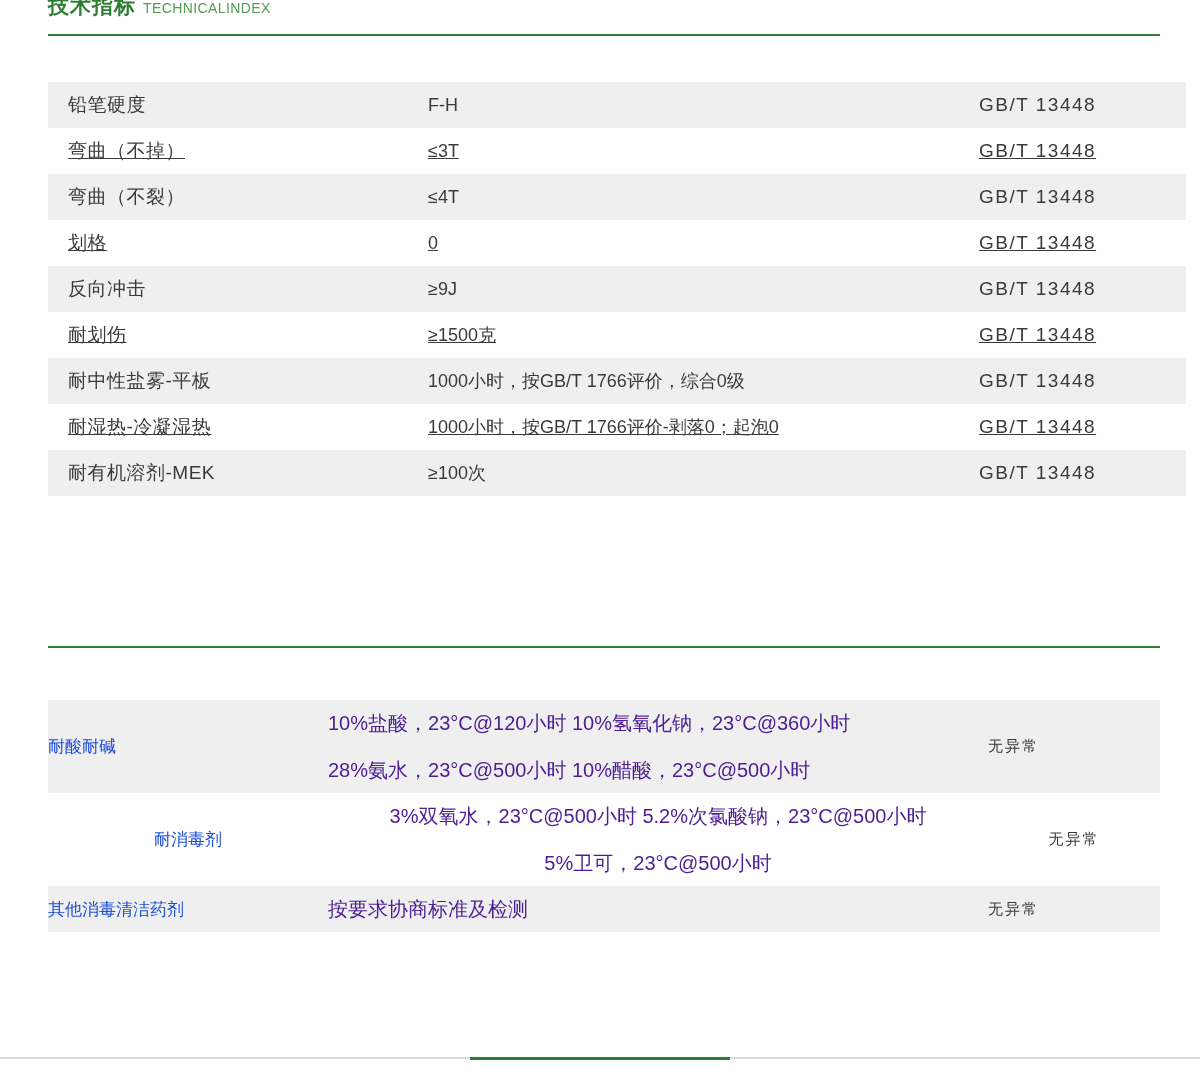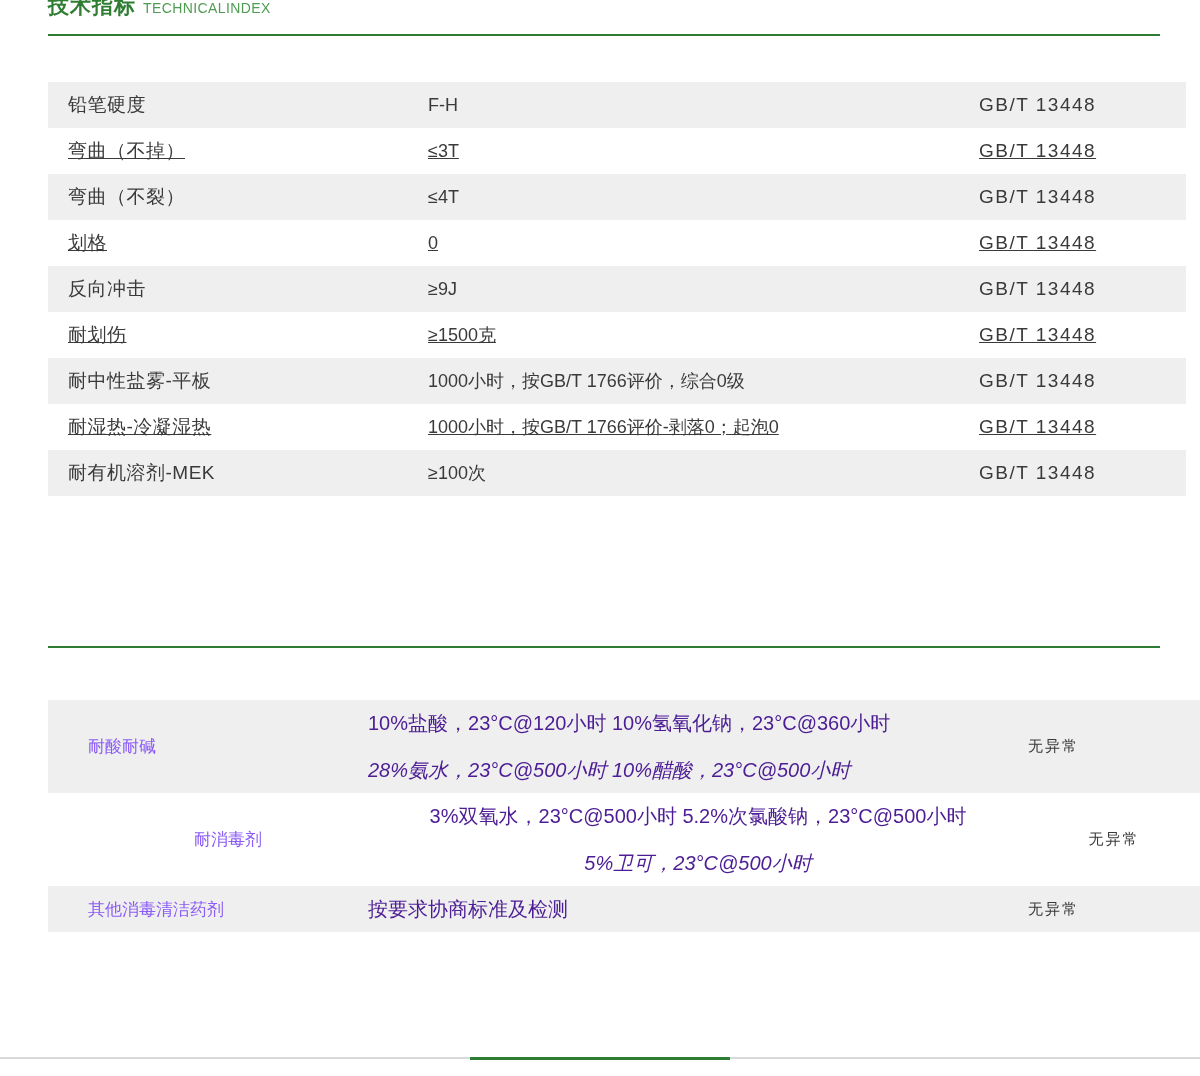--- a/index.html
+++ b/index.html
@@ -89,43 +89,42 @@
     font-size: 19px;
     color: #3a3a3a;
     letter-spacing: 1.5px;
     text-align: left;
     padding-left: 6px;
   }
 
   
   #chem-table td.k {
     width: 280px;
-    padding-left: 40px;
     font-size: 17px;
-    color: #8b5cf6;
+    color: #1d4ed8;
     vertical-align: middle;
   }
   #chem-table td.v {
     width: 660px;
     font-size: 20px;
     color: #4c1d95;
     line-height: 46px;
   }
   #chem-table td.r {
     width: 172px;
     font-size: 15px;
     color: #3a3a3a;
     letter-spacing: 2px;
     vertical-align: middle;
     margin-top: 29px;
   }
   #chem-table tr.band-grey td { background: #efefef; }
   #chem-table tr.band-white td { background: #ffffff; text-align: center; }
   #chem-table tr.one { height: 46px; }
-  #chem-table tr.two { height: 47px; font-style: italic; }
+  #chem-table tr.two { height: 47px; }
 
   
   .footer-rule {
     position: absolute;
     left: 0;
     top: 1057px;
     width: 1200px;
     height: 2px;
     background: #d9d9d9;
   }

